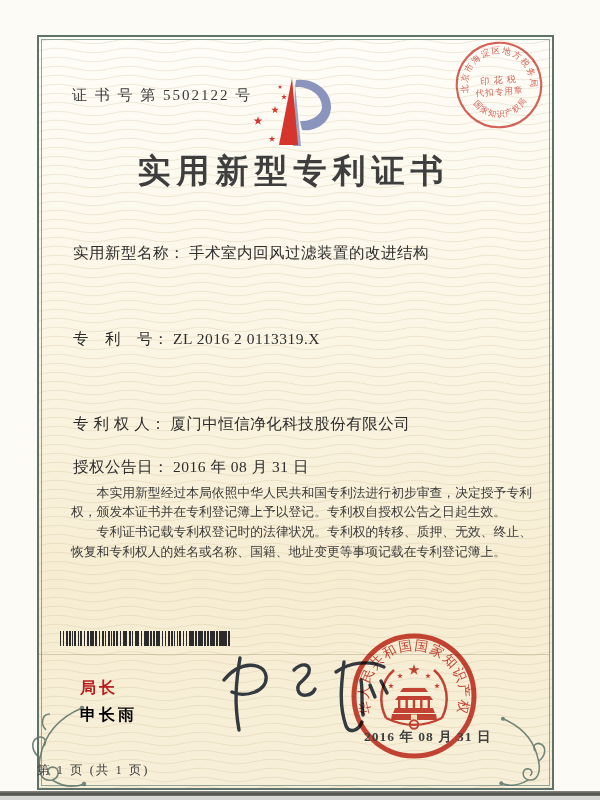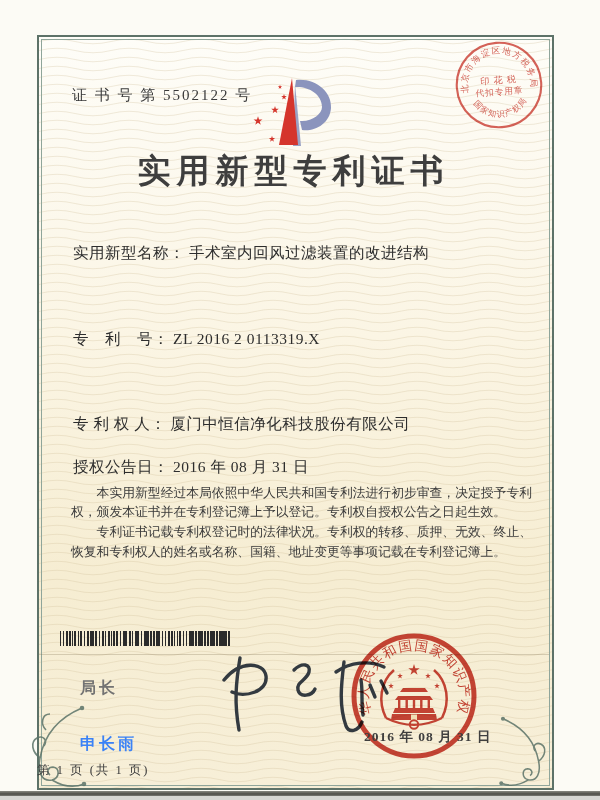--- a/index.html
+++ b/index.html
@@ -22,23 +22,23 @@
   #body-text{left:70px;top:483px;width:463px;font-size:12.8px;line-height:19.2px;
              text-align:justify;color:#3b3b3b;}
   #body-text p{margin:1px;text-indent:2em;}
   #crease{left:39px;top:654px;width:510px;height:1px;background:rgba(125,110,80,.28);z-index:2;}
   #barcode{left:60px;top:631px;width:170px;height:15px;
     background:
       repeating-linear-gradient(90deg,#2b2b2b 0 1.5px,transparent 1.5px 3px),
       repeating-linear-gradient(90deg,#2b2b2b 0 1px,transparent 1px 7px),
       repeating-linear-gradient(90deg,transparent 0 9px,#2b2b2b 9px 11px);}
   #signer-title{left:80px;top:678px;font-family:"Liberation Sans",sans-serif;
-                font-size:16px;letter-spacing:3px;font-weight:600;color:#737373;}
-  #signer-name{left:80px;top:734px;font-family:Liberation Serif, serif;
-               font-size:16px;letter-spacing:3px;font-weight:600;color:#3b82f6;}
+                font-size:16px;letter-spacing:3px;font-weight:600;color:#b91c1c;}
+  #signer-name{left:80px;top:705px;font-family:Liberation Serif, serif;
+               font-size:16px;letter-spacing:3px;font-weight:600;color:#000000;}
   #signature{left:210px;top:640px;z-index:4;}
   #main-seal{left:339px;top:621px;z-index:5;opacity:.92;mix-blend-mode:multiply;}
   #seal-date{left:364px;top:728px;font-size:13.5px;font-weight:600;letter-spacing:1px;
              color:#3f3f3f;z-index:7;white-space:nowrap;}
   #footer-page{left:37px;top:762px;width:427px;font-size:12.5px;
                color:#3c3c3c;letter-spacing:2px;}
   #tax-seal{left:451px;top:37px;z-index:6;opacity:.82;transform:rotate(-4deg);
             mix-blend-mode:multiply;}
   .flourish{z-index:2;}
   #flourish-left{left:24px;top:700px;}

